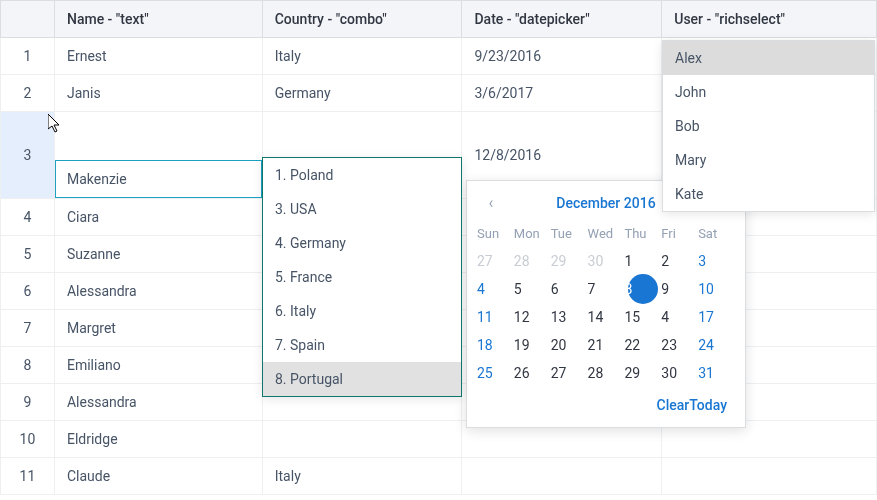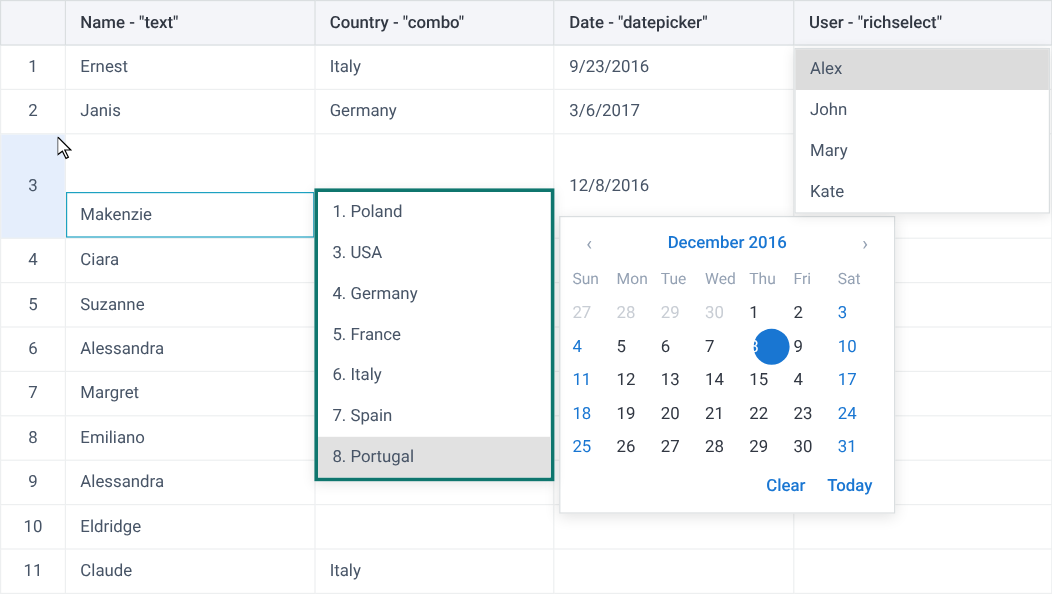--- a/index.html
+++ b/index.html
@@ -11,21 +11,21 @@
 .name-col { width: 208px; }
 .country-col { width: 200px; }
 .date-col { width: 200px; }
 .user-col { width: 215px; }
 .body-cell { border: 1px solid #edeff0; padding: 10px 12px; color: #475466; }
 .num-cell { text-align: center; background: #fff; }
 .selected-row .num-cell { background: #e5eefc; }
 .selected-row .edit-cell { padding: 0; }
 .edit-input { width: 100%; height: 38px; border: 1px solid #1ca1c1; padding: 0 11px; font-size: 14px; font-family: inherit; color: #475466; outline: none; background: #fff; margin-top: 48px; }
 
-.combo-popup { position: absolute; left: 262px; top: 157px; width: 200px; background: #fff; border: 3px solid #0f766e; box-shadow: 0 2px 10px rgba(0,0,0,0.1); z-index: 20; }
+.combo-popup { position: absolute; left: 262px; top: 157px; width: 200px; background: #fff; border: 1px solid #0f766e; box-shadow: 0 2px 10px rgba(0,0,0,0.1); z-index: 20; }
 .combo-list { max-height: 280px; overflow-y: scroll; }
 .combo-item { padding: 9px 12px; cursor: pointer; }
 .combo-item.highlighted { background: #e1e1e1; }
 
 .combo-list::-webkit-scrollbar { width: 17px; }
 .combo-list::-webkit-scrollbar-track { background: #f1f1f1; }
 .combo-list::-webkit-scrollbar-thumb { background: #c1c1c1; }
 .combo-list::-webkit-scrollbar-button { background: #f1f1f1; height: 17px; display: block; }
 
 .date-popup { position: absolute; left: 466px; top: 180px; width: 280px; background: #fff; border: 1px solid #dadee0; box-shadow: 0 3px 12px rgba(0,0,0,0.12); z-index: 15; padding: 6px 10px 10px 10px; }
@@ -33,21 +33,21 @@
 .date-nav { color: #94a1b3; font-size: 16px; cursor: pointer; width: 20px; text-align: center; }
 .date-title { color: #1976d2; font-weight: 500; cursor: pointer; }
 .date-grid { display: grid; grid-template-columns: repeat(7, 1fr); text-align: left; }
 .day-head { color: #94a1b3; font-size: 13px; padding: 6px 0; }
 .day-cell { padding: 6px 0; font-size: 14px; position: relative; cursor: pointer; color: #313742; }
 .day-cell.other { color: #c8cdd4; }
 .day-cell.sun, .day-cell.sat { color: #1976d2; }
 .day-cell.other.sun, .day-cell.other.sat { color: #c8cdd4; }
 .day-cell.selected { color: #fff; }
 .day-cell.selected::before { content: ""; position: absolute; width: 30px; height: 30px; background: #1976d2; border-radius: 50%; left: 50%; top: 50%; transform: translate(-50%, -50%); z-index: -1; }
-.date-footer { display: flex; justify-content: flex-end; gap: 18px; padding: 10px 8px 4px 0; }
+.date-footer { display: flex; justify-content: flex-end; padding: 10px 8px 4px 0; }
 .date-btn { color: #1976d2; font-weight: 500; cursor: pointer; }
 
 .rich-popup { position: absolute; left: 662px; top: 40px; width: 213px; background: #fff; border: 1px solid #dadee0; box-shadow: 0 2px 10px rgba(0,0,0,0.1); z-index: 25; }
 .rich-item { padding: 9px 12px; cursor: pointer; }
 .rich-item.highlighted { background: #dcdcdc; }
 
 .cursor { position: absolute; left: 48px; top: 114px; z-index: 50; pointer-events: none; }
 .cursor svg { display: block; }
 </style>
 </head>
@@ -208,20 +208,21 @@
     </div>
   <div class="date-footer">
     <span class="date-btn">Clear</span>
     <span class="date-btn">Today</span>
   </div>
 </div>
 
 <div class="rich-popup" id="rich-popup">
     <div class="rich-item highlighted">Alex</div>
     <div class="rich-item">John</div>
+    <div class="rich-item">Bob</div>
     <div class="rich-item">Mary</div>
     <div class="rich-item">Kate</div>
   </div>
 
 <div class="cursor">
   <svg width="16" height="20" viewBox="0 0 16 20">
       <path d="M0,0 L0,15 L4,12 L7,18 L9,17 L6,11 L11,11 Z" fill="#fff" stroke="#000" stroke-width="1"></path>
     </svg>
 </div>
 

